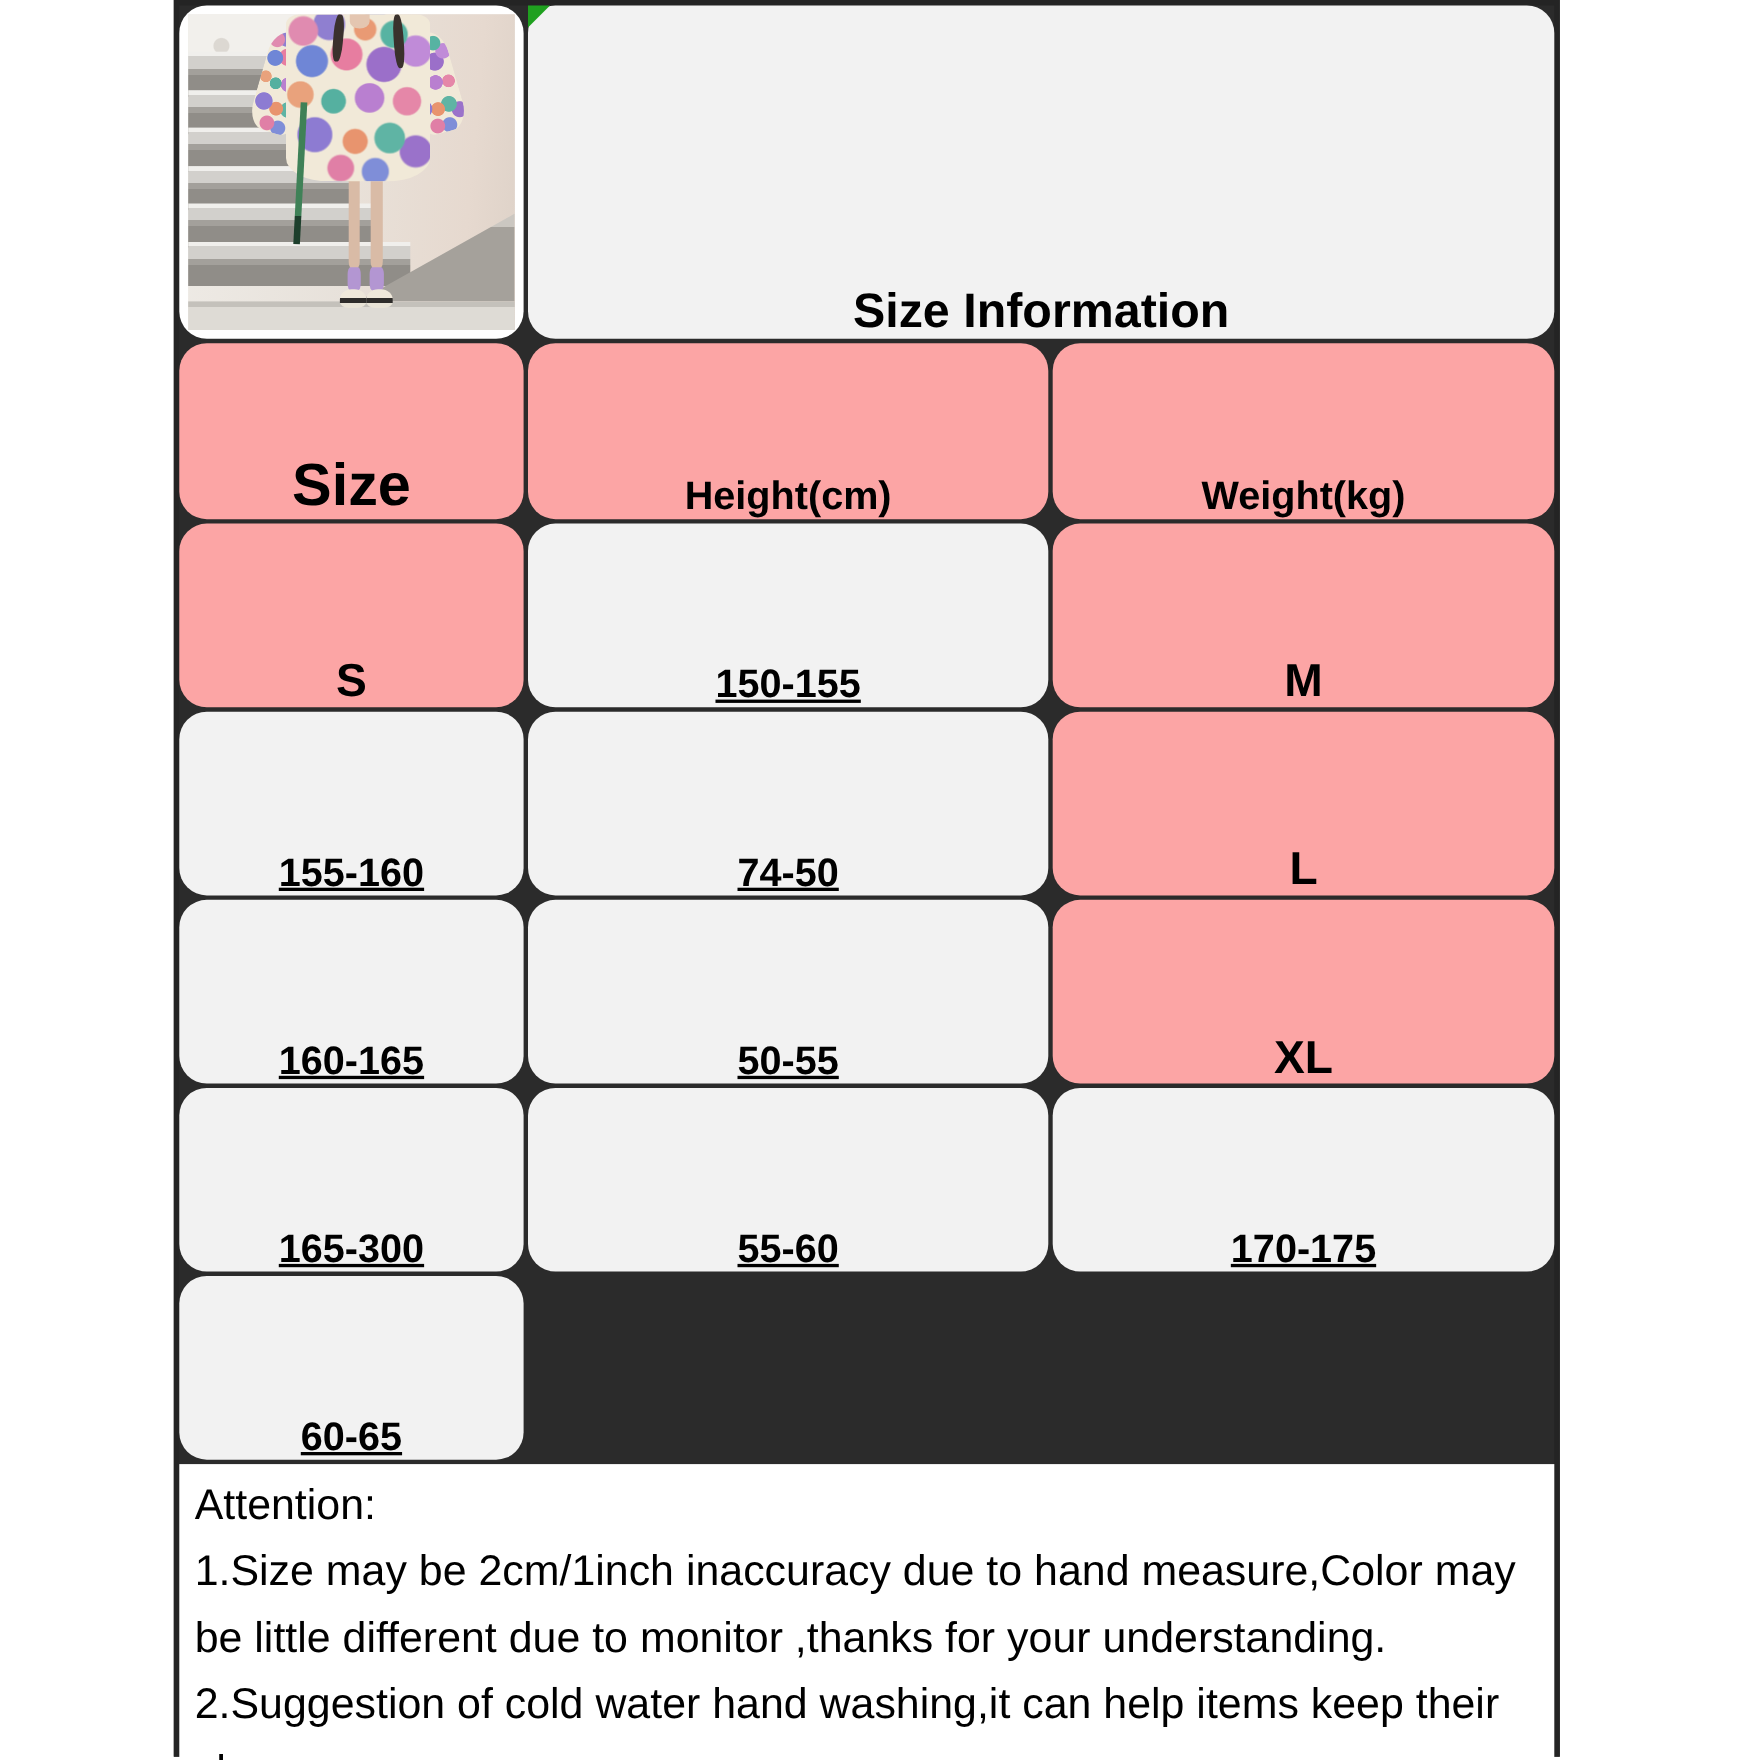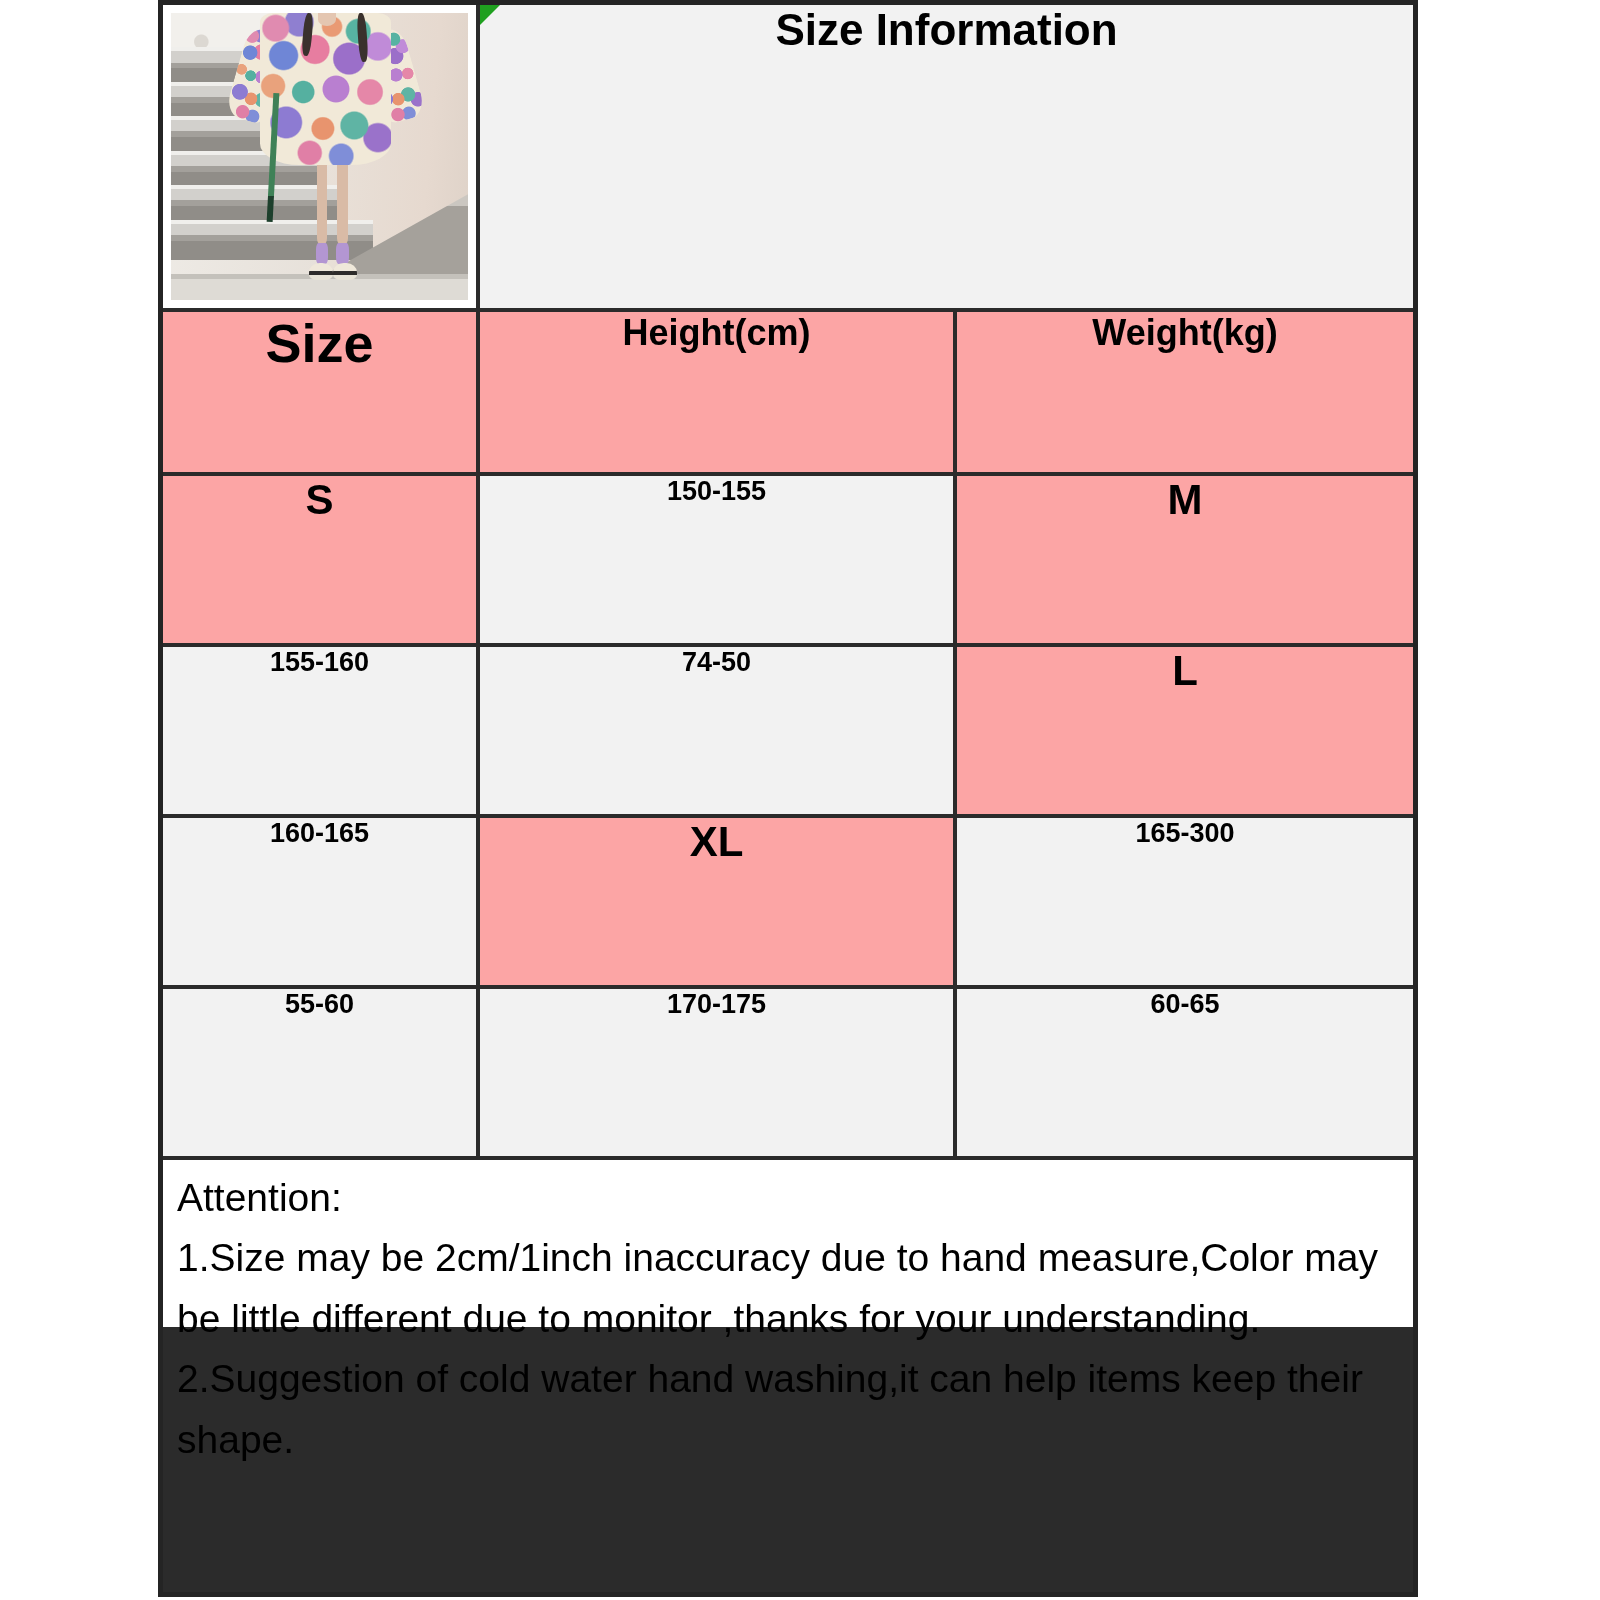--- a/index.html
+++ b/index.html
@@ -15,40 +15,40 @@
     position:absolute;left:158px;top:0;
     width:1260px;height:1597px;
     box-sizing:border-box;
     border:5px solid #242424;
     background:#2b2b2b;
     display:grid;
     grid-template-columns:313px 473px 1fr;
     grid-template-rows:303px 160px repeat(5,167px) 1fr;
     gap:4px;
   }
-  .cell{display:flex;align-items:flex-start;justify-content:center;box-sizing:border-box;}
+  .cell{display:flex;align-items:flex-end;justify-content:center;box-sizing:border-box;border-radius:25px;}
   .cell-gray{background:#fca5a5;}
   .cell-light{background:#f2f2f2;}
 
   
   .title-cell{grid-column:2/4;position:relative;}
   .title-text{font-size:44px;font-weight:bold;letter-spacing:0px;}
   .note-triangle{
     position:absolute;top:0;left:0;width:0;height:0;
     border-top:20px solid #1fa01f;
     border-right:20px solid transparent;
   }
 
   
   .size-head{font-size:54px;font-weight:bold;}
   .col-head{font-size:36px;font-weight:bold;}
 
   
   .size-label{font-size:42px;font-weight:bold;}
-  .val{font-size:27px;font-weight:bold;letter-spacing:0px;}
+  .val{font-size:36px;font-weight:bold;letter-spacing:0px;text-decoration:underline;}
 
   
   .attention-cell{
     grid-column:1/4;background:#ffffff;
     display:block;padding:8px 16px 0 14px;
   }
   .attention-cell p{margin:0;font-size:39px;line-height:1.55;font-weight:normal;}
 
   
   .photo-cell{background:#ffffff;padding:8px;display:block;}
@@ -196,20 +196,23 @@
   <div class="cell cell-light">
     <span class="val">74-50</span>
   </div>
 
   <div class="cell cell-gray">
     <span class="size-label">L</span>
   </div>
   <div class="cell cell-light">
     <span class="val">160-165</span>
   </div>
+  <div class="cell cell-light">
+    <span class="val">50-55</span>
+  </div>
 
   <div class="cell cell-gray">
     <span class="size-label">XL</span>
   </div>
   <div class="cell cell-light">
     <span class="val">165-300</span>
   </div>
   <div class="cell cell-light">
     <span class="val">55-60</span>
   </div>

